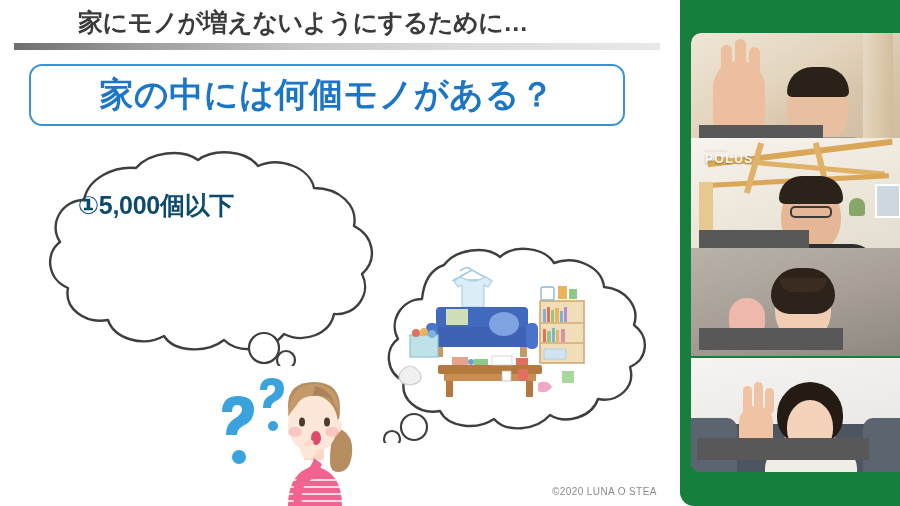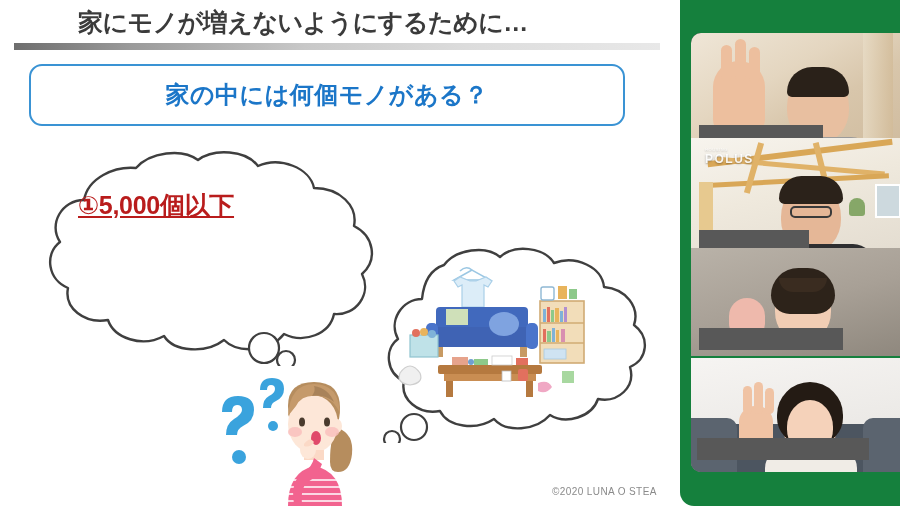--- a/index.html
+++ b/index.html
@@ -59,21 +59,21 @@
     border-radius: 13px;
     background: #ffffff;
     box-sizing: border-box;
   }
   #question-box-text {
     position: absolute;
     left: 0; right: 0;
     top: 50%;
     transform: translateY(-50%);
     text-align: center;
-    font-size: 24px;
+    font-size: 34px;
     font-weight: bold;
     color: #1b76c8;
     letter-spacing: 0.5px;
     white-space: nowrap;
   }
 
   
   #options-bubble {
     position: absolute;
     left: 18px;
@@ -85,25 +85,24 @@
 
   #options-list {
     position: absolute;
     left: 78px;
     top: 190px;
     width: 280px;
   }
   .option-line {
     font-size: 25px;
     font-weight: bold;
-    color: #b91c1c;
+    color: #0c4a6e;
     line-height: 31px;
     letter-spacing: -0.3px;
     white-space: nowrap;
-    text-decoration: underline;
   }
 
   
   #room-bubble {
     position: absolute;
     left: 352px;
     top: 243px;
     width: 300px;
     height: 200px;
   }

